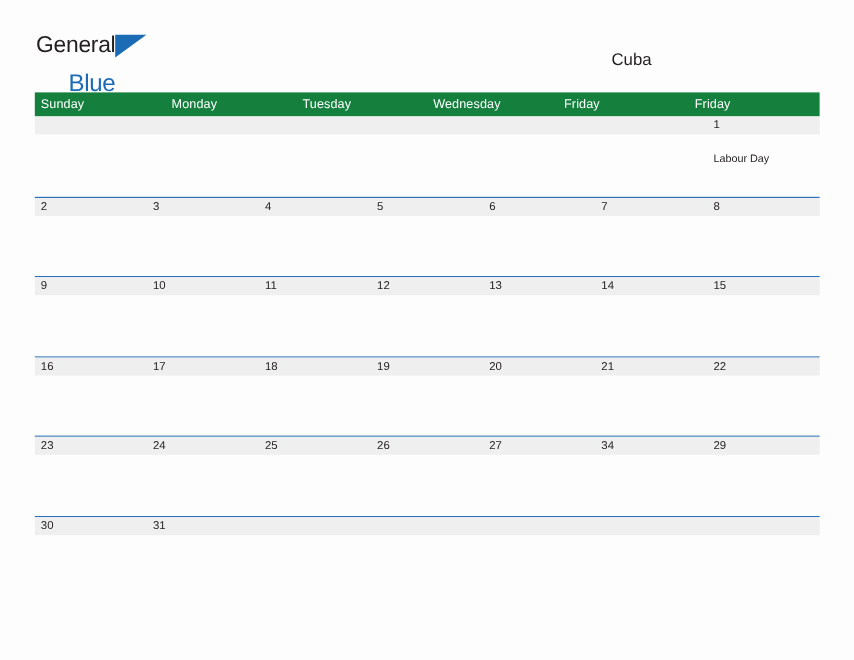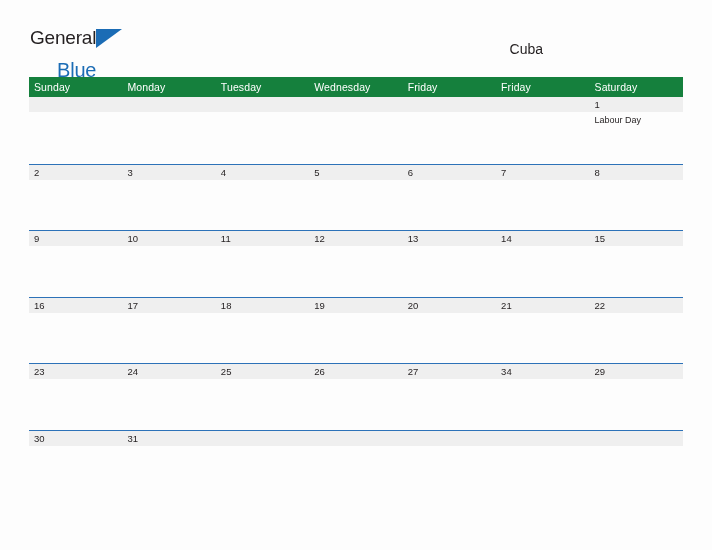--- a/index.html
+++ b/index.html
@@ -161,21 +161,21 @@
   }
   .events-layer {
     display: flex;
     width: 654px;
     height: 50px;
   }
   .events-cell {
     flex: 1 1 0;
     box-sizing: border-box;
     padding-left: 5px;
-    padding-top: 2px;
+    padding-top: 14px;
   }
 </style>
 </head>
 <body>
 
 <div class="page">
 
   <div class="header">
 
     <div class="logo">
@@ -202,23 +202,20 @@
         </div>
         <div class="weekday-cell">
           <span>Wednesday</span>
         </div>
         <div class="weekday-cell">
           <span>Friday</span>
         </div>
         <div class="weekday-cell">
           <span>Friday</span>
         </div>
-        <div class="weekday-cell">
-          <span>Saturday</span>
-        </div>
       </div>
     <div id="weeks-container">
         <div class="week-row">
           <div class="days-band">
             <div class="day-cell">
               <span class="day-num"></span>
             </div>
             <div class="day-cell">
               <span class="day-num"></span>
             </div>

